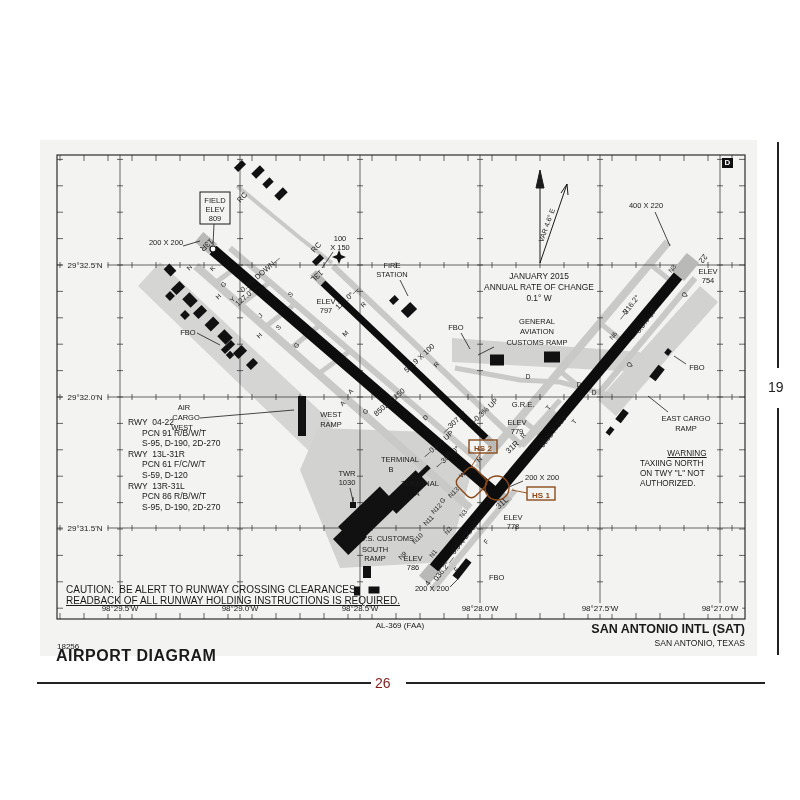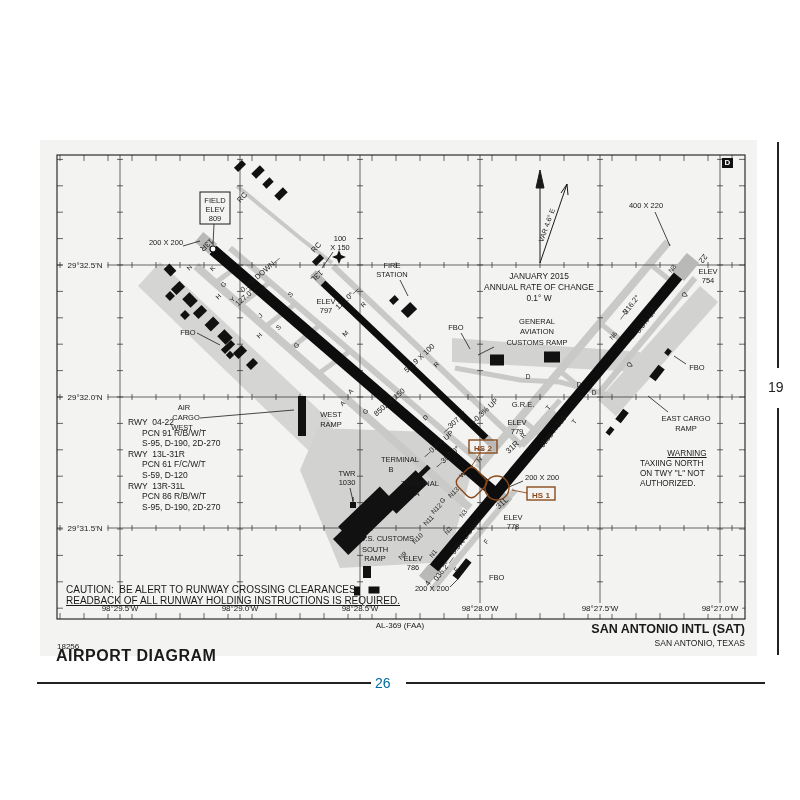--- a/index.html
+++ b/index.html
@@ -16,21 +16,21 @@
            text-align:center;font-weight:700;font-size:8px;margin-top:1px;}
   #rwy-info{left:128px;top:417px;font-size:8.5px;line-height:10.6px;font-weight:500;}
   #caution-note{left:66px;top:584px;font-size:10px;line-height:11px;font-weight:500;}
   #warning-note{left:616px;top:449px;width:94px;font-size:8.2px;line-height:10px;font-weight:500;margin-left:24px;}
   #magvar-note{left:478px;top:271px;width:122px;text-align:center;font-size:8.4px;line-height:11px;font-weight:500;}
   #chart-number{left:57px;top:642px;font-size:8px;}
   #chart-title{left:56px;top:627px;font-size:16px;font-weight:600;letter-spacing:.5px;margin-top:20px;}
   #chart-ref{left:300px;top:621px;width:200px;text-align:center;font-size:8px;}
   #airport-name{right:55px;top:622px;font-size:12.5px;font-weight:700;}
   #airport-city{right:55px;top:638px;font-size:8.5px;}
-  #dim-w{left:375px;top:675px;font-size:14px;color:#0369a1;}
+  #dim-w{left:375px;top:675px;font-size:14px;color:#7f1d1d;}
   #dim-h{left:768px;top:379px;font-size:14px;color:#222;}
 </style>
 </head>
 <body>
 
 <div id="stage">
 
   <svg id="map-svg" width="800" height="800" viewBox="0 0 800 800">
 
     <rect x="40" y="140" width="717" height="516" fill="#f3f3f1"></rect>

